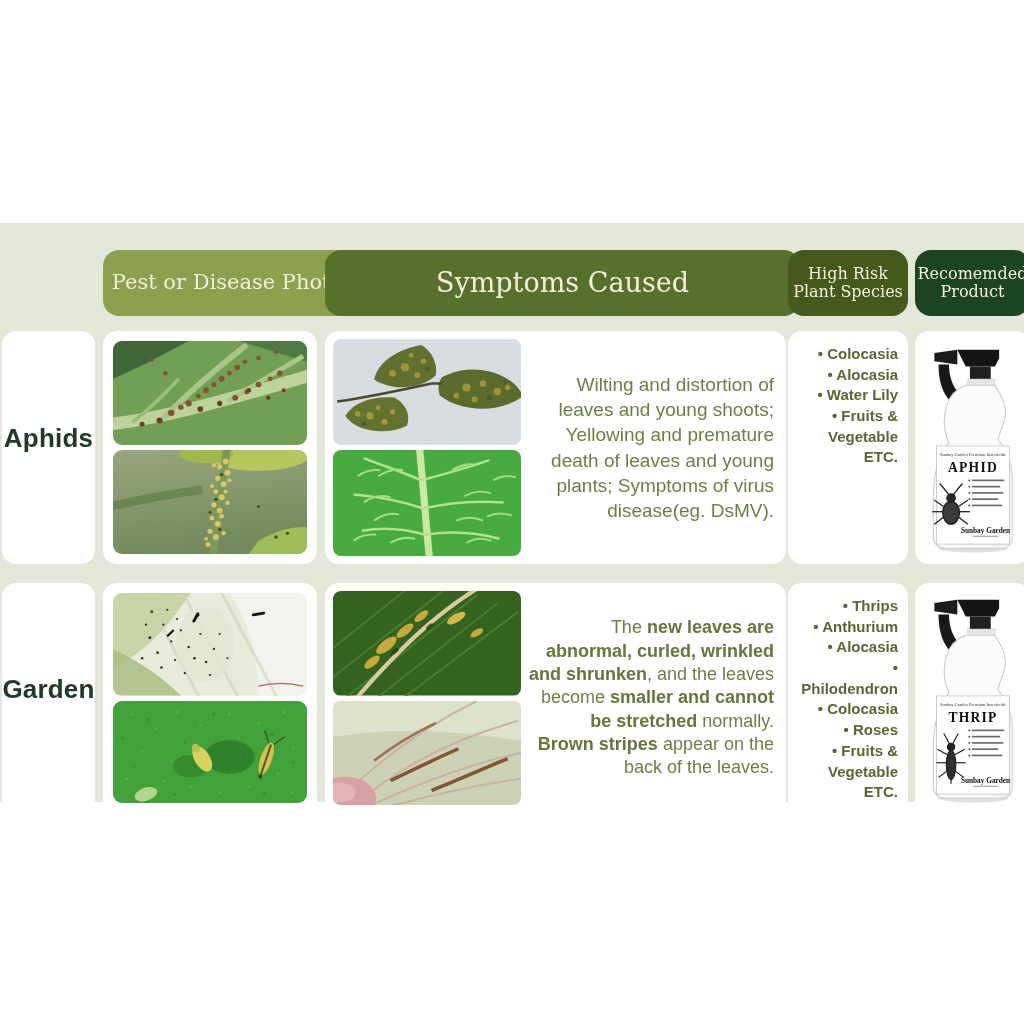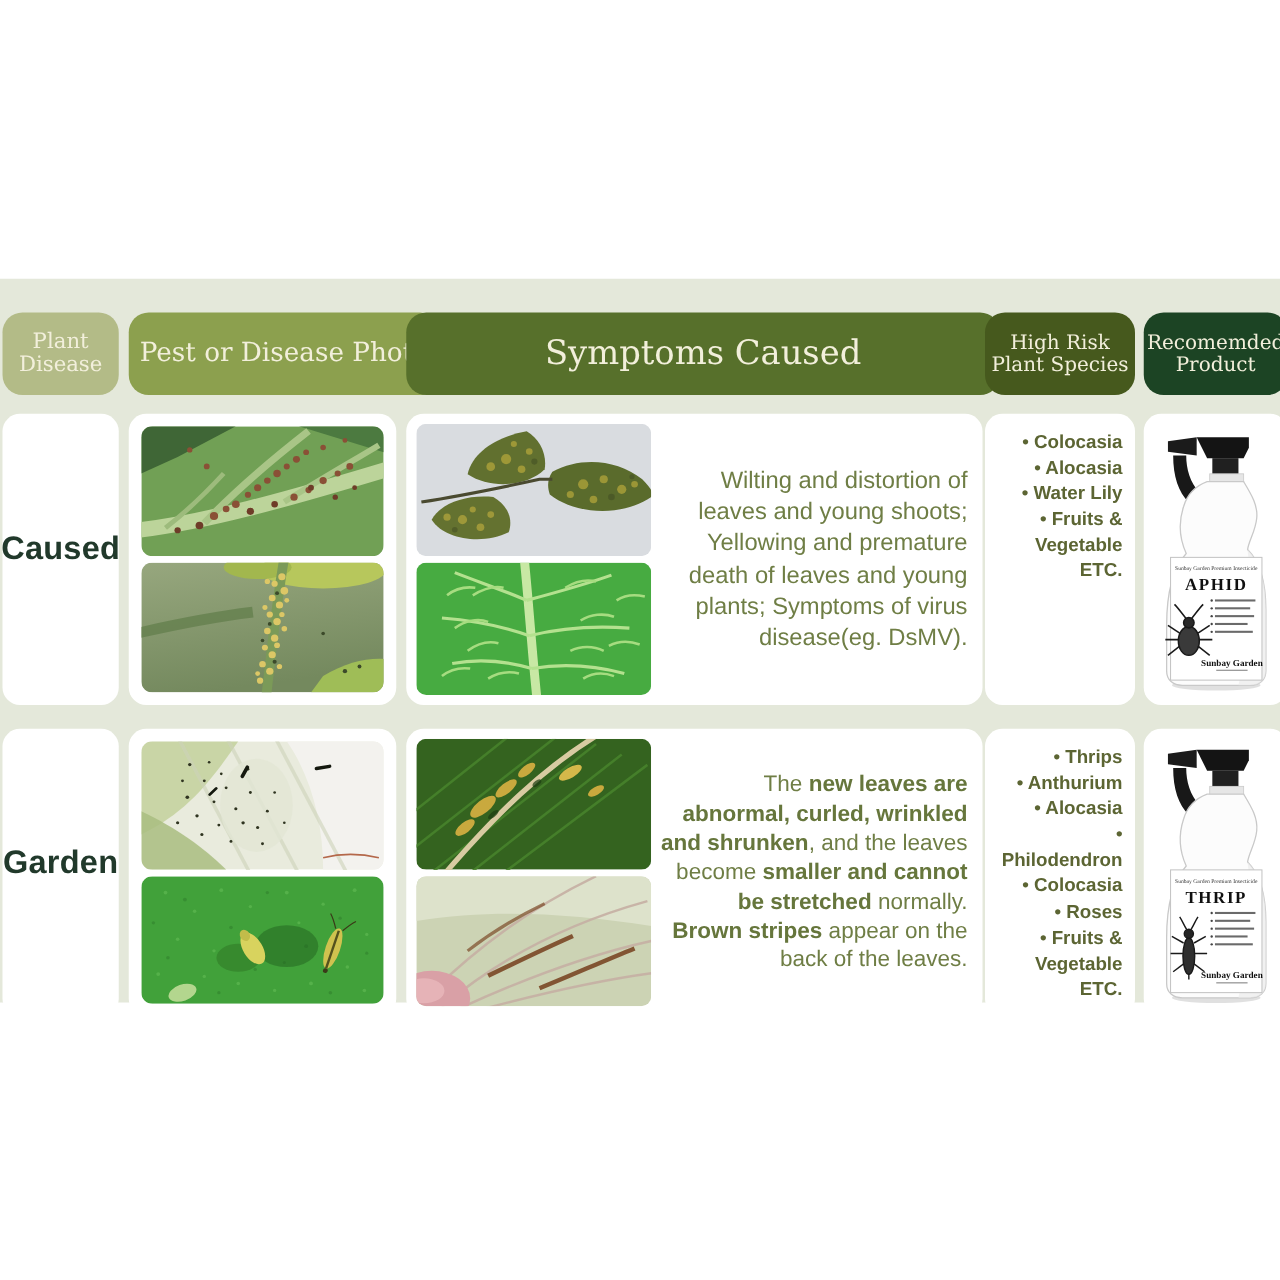--- a/index.html
+++ b/index.html
@@ -47,38 +47,35 @@
   .lbl-brand{font-size:7px;fill:#101010;font-family:"Liberation Serif",serif;font-weight:bold;}
   .bottle-aphid .insect-thrip{display:none;}
   .bottle-thrip .insect-aphid{display:none;}
 </style>
 </head>
 <body>
 
 <div class="page">
   <div class="band"></div>
 
-  <div class="pill" id="pill-disease">
-    <span>Plant Disease</span>
-  </div>
   <div class="pill" id="pill-photo">
     <span>Pest or Disease Photo</span>
   </div>
   <div class="pill" id="pill-symptoms">
     <span>Symptoms Caused</span>
   </div>
   <div class="pill" id="pill-species">
     <span>High Risk Plant Species</span>
   </div>
   <div class="pill" id="pill-product">
     <span>Recomemded Product</span>
   </div>
 
   <div class="card row1 col-disease">
-    <span class="disease-name">Caused</span>
+    <span class="disease-name">Aphids</span>
   </div>
 
   <div class="card row1 col-photo">
     <div class="photo">
       <svg viewBox="0 0 200 110" preserveAspectRatio="none">
         <rect width="200" height="110" fill="#71a055"></rect>
         <path d="M0,0 L78,0 L30,26 L0,40 Z" fill="#3f6636"></path>
         <path d="M130,0 L200,0 L200,22 Z" fill="#4c7a40"></path>
         <path d="M-4,88 C50,82 120,62 204,36" stroke="#bcd49a" stroke-width="13" fill="none" stroke-linecap="round"></path>
         <path d="M52,82 C80,52 108,28 138,4" stroke="#a9c587" stroke-width="6" fill="none"></path>

